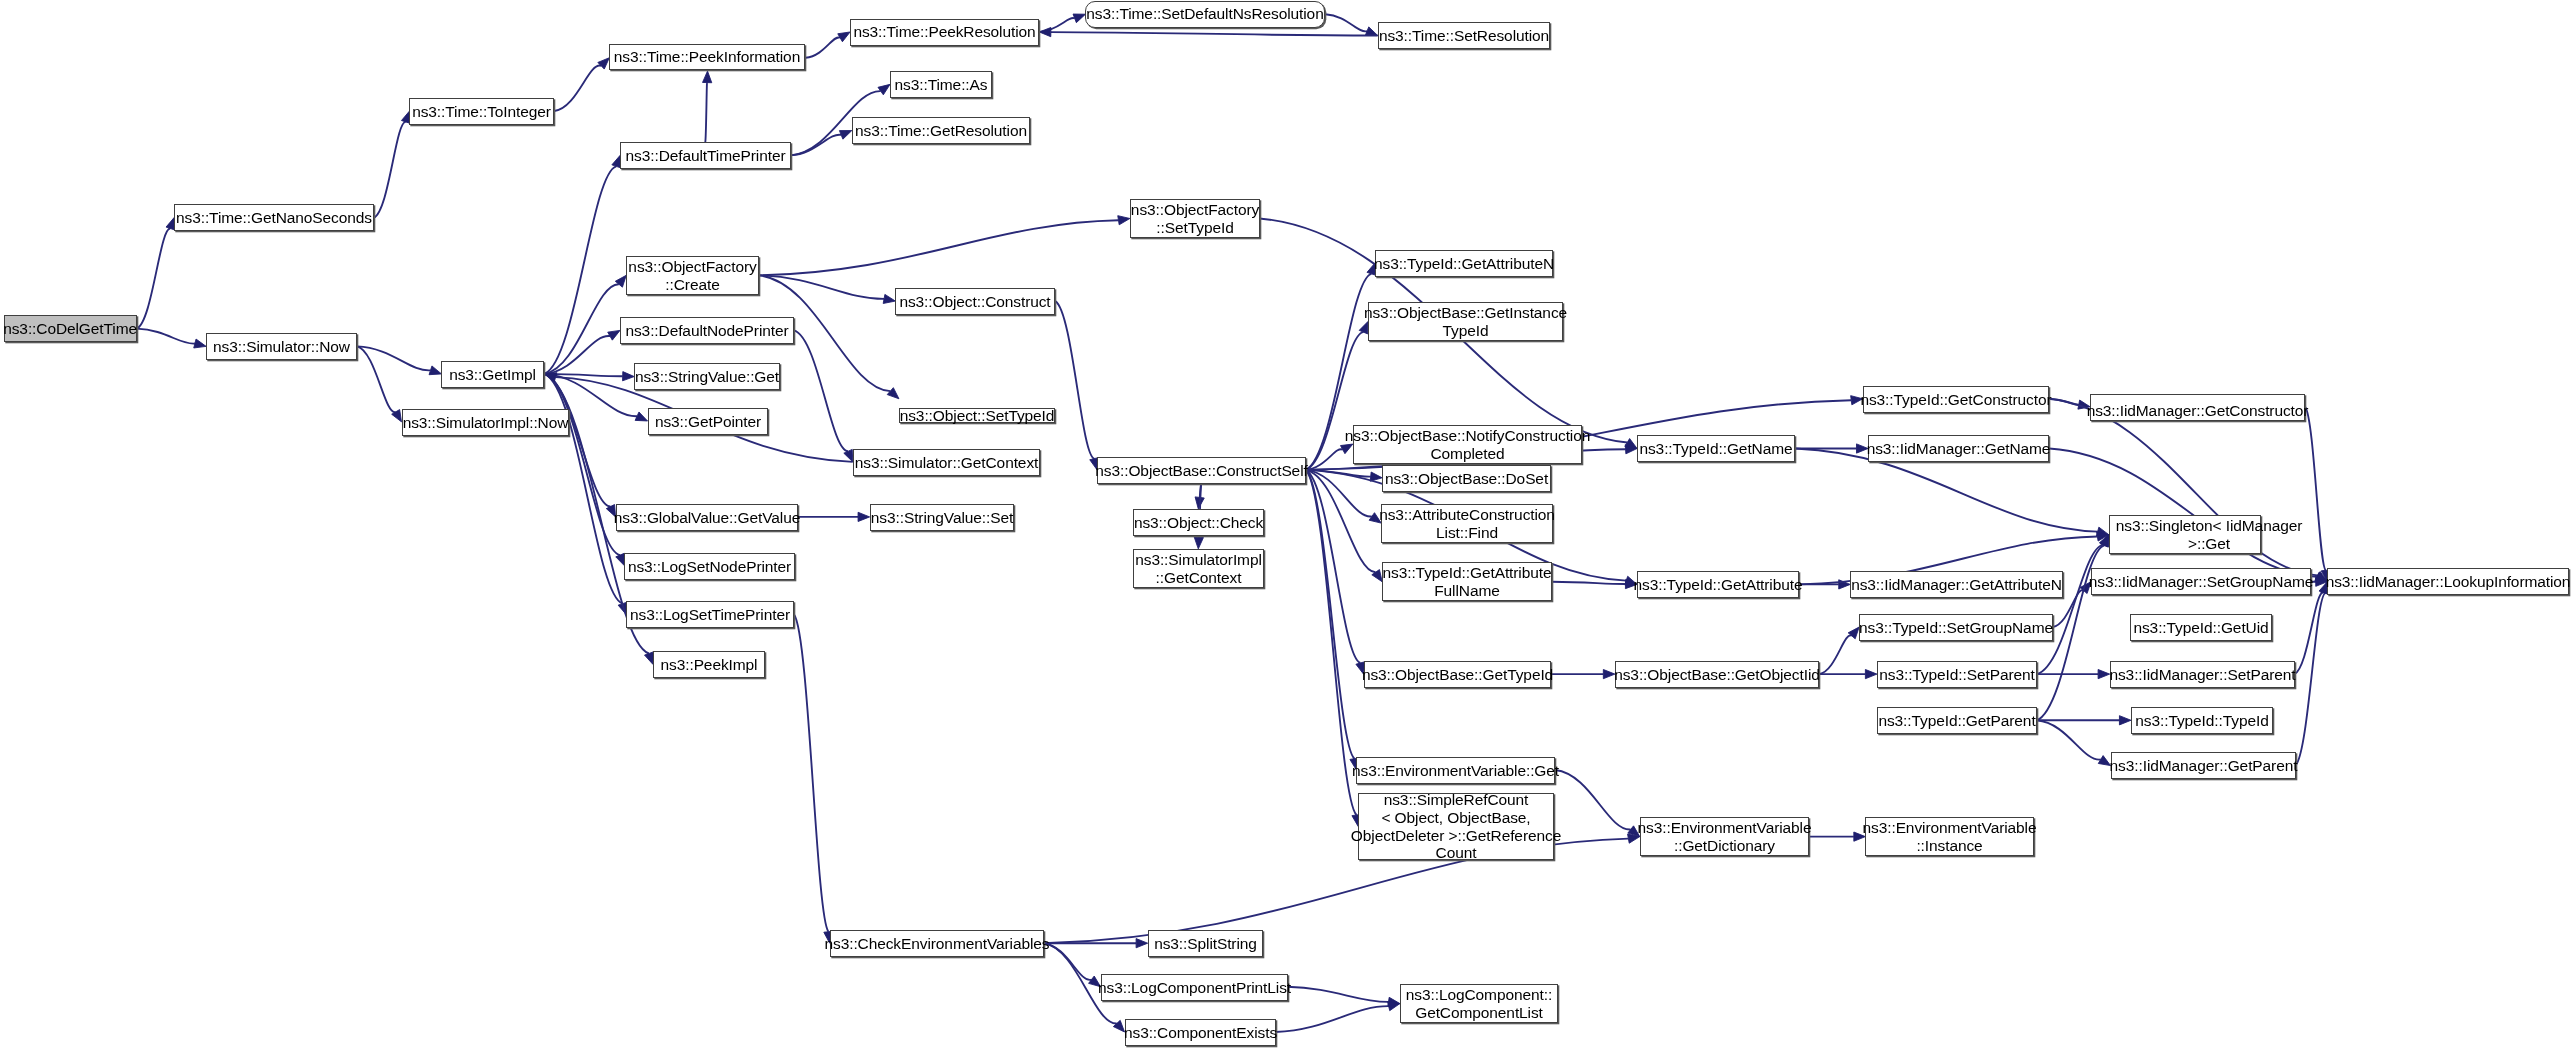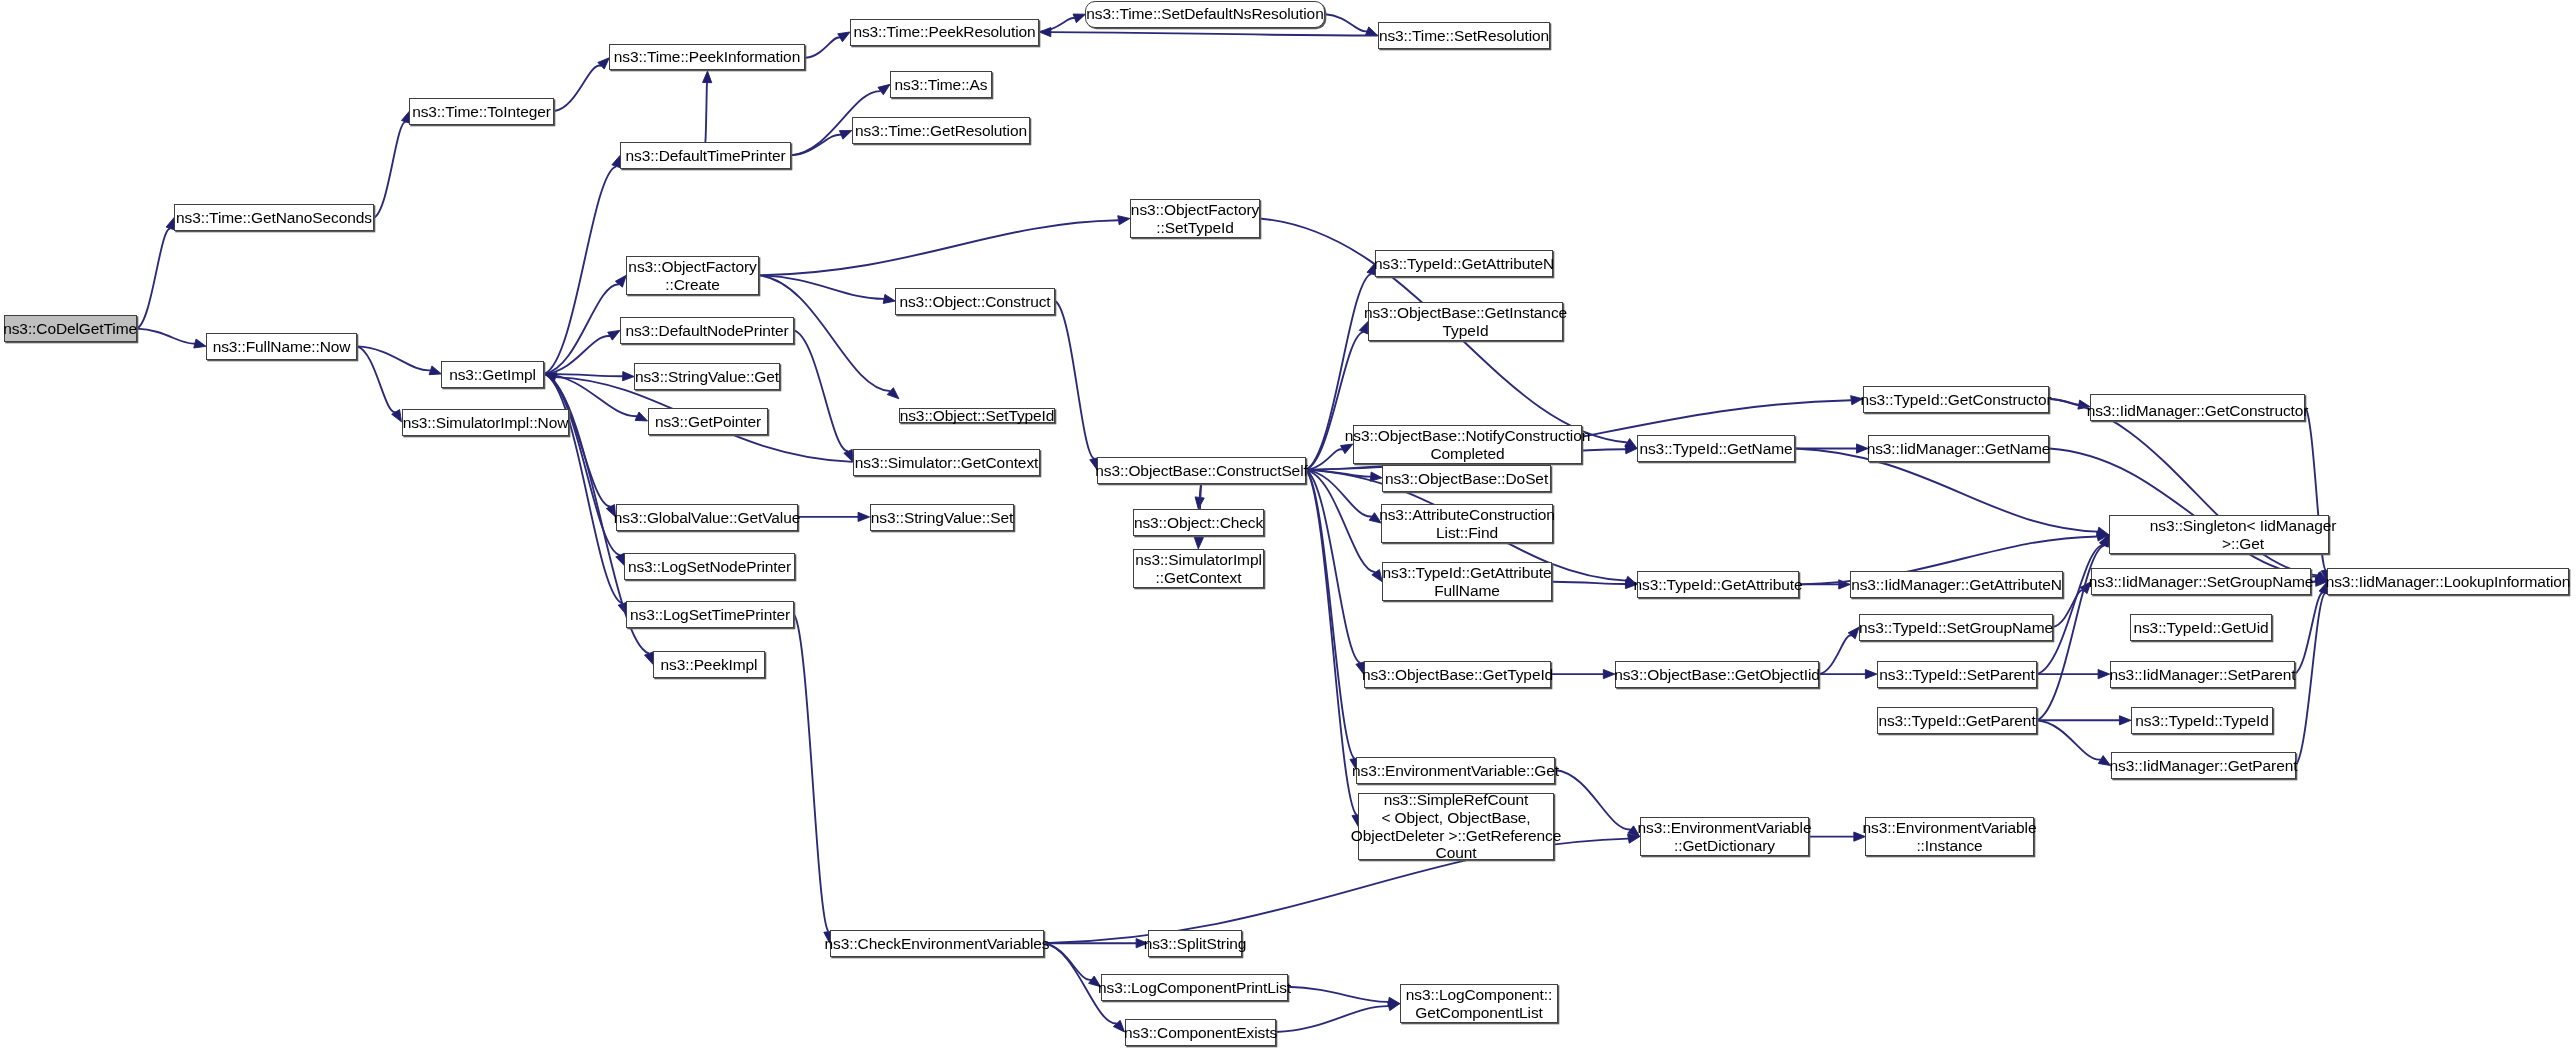--- a/index.html
+++ b/index.html
@@ -206,21 +206,21 @@
       <path class="edge-path" d="M 1175,1062 C 1456.82,1054.8 1591.02,951.6 1833.2030312977415,944.288578605471"></path>
       <polygon class="edge-head" points="1846,942 1834.11846273993,949.4073660863744 1832.287599855553,939.1697911245676"></polygon>
       <path class="edge-path" d="M 1449,1111 C 1502.34,1112.14 1527.74,1128.48 1563.143085806802,1128.0765246482617"></path>
       <polygon class="edge-head" points="1576,1130 1562.3736956661066,1133.219290325541 1563.9124759474973,1122.9337589709826"></polygon>
       <path class="edge-path" d="M 1436,1162 C 1494.8,1160.08 1522.8,1132.56 1563.3268394145657,1132.8967224195278"></path>
       <polygon class="edge-head" points="1576,1130 1564.4855283823767,1137.9659866537015 1562.1681504467547,1127.827458185354"></polygon>
     </svg>
   <div id="node-layer">
       <div class="node-box root" style="left: 3.6px; top: 315px; width: 133px; height: 27px;"><span class="node-label">ns3::CoDelGetTime</span></div>
       <div class="node-box" style="left: 174px; top: 204px; width: 200px; height: 27px;"><span class="node-label">ns3::Time::GetNanoSeconds</span></div>
-      <div class="node-box" style="left: 206px; top: 333px; width: 151px; height: 27px;"><span class="node-label">ns3::FullName::Now</span></div>
+      <div class="node-box" style="left: 206px; top: 333px; width: 151px; height: 27px;"><span class="node-label">ns3::Simulator::Now</span></div>
       <div class="node-box" style="left: 409px; top: 98px; width: 145px; height: 27px;"><span class="node-label">ns3::Time::ToInteger</span></div>
       <div class="node-box" style="left: 609px; top: 44px; width: 196px; height: 26px;"><span class="node-label">ns3::Time::PeekInformation</span></div>
       <div class="node-box" style="left: 850px; top: 18.7px; width: 189px; height: 27px;"><span class="node-label">ns3::Time::PeekResolution</span></div>
       <div class="node-box" style="left: 1085px; top: 0.9px; width: 240px; height: 27px; border-radius: 10px;"><span class="node-label">ns3::Time::SetDefaultNsResolution</span></div>
       <div class="node-box" style="left: 1378px; top: 22px; width: 172px; height: 27px;"><span class="node-label">ns3::Time::SetResolution</span></div>
       <div class="node-box" style="left: 890px; top: 71px; width: 102px; height: 27px;"><span class="node-label">ns3::Time::As</span></div>
       <div class="node-box" style="left: 852px; top: 117px; width: 178px; height: 27px;"><span class="node-label">ns3::Time::GetResolution</span></div>
       <div class="node-box" style="left: 620px; top: 142px; width: 171px; height: 27px;"><span class="node-label">ns3::DefaultTimePrinter</span></div>
       <div class="node-box" style="left: 1130px; top: 199px; width: 130px; height: 39px;"><span class="node-label">ns3::ObjectFactory
 ::SetTypeId</span></div>
@@ -266,29 +266,29 @@
 ::GetDictionary</span></div>
       <div class="node-box" style="left: 1863px; top: 386px; width: 186px; height: 27px;"><span class="node-label">ns3::TypeId::GetConstructor</span></div>
       <div class="node-box" style="left: 1868px; top: 435px; width: 181px; height: 27px;"><span class="node-label">ns3::IidManager::GetName</span></div>
       <div class="node-box" style="left: 1850px; top: 571px; width: 213px; height: 27px;"><span class="node-label">ns3::IidManager::GetAttributeN</span></div>
       <div class="node-box" style="left: 1859px; top: 614px; width: 194px; height: 27px;"><span class="node-label">ns3::TypeId::SetGroupName</span></div>
       <div class="node-box" style="left: 1877px; top: 661px; width: 160px; height: 27px;"><span class="node-label">ns3::TypeId::SetParent</span></div>
       <div class="node-box" style="left: 1877px; top: 707px; width: 160px; height: 27px;"><span class="node-label">ns3::TypeId::GetParent</span></div>
       <div class="node-box" style="left: 1865px; top: 817px; width: 169px; height: 39px;"><span class="node-label">ns3::EnvironmentVariable
 ::Instance</span></div>
       <div class="node-box" style="left: 2090px; top: 394px; width: 215px; height: 27px; align-items: flex-end;"><span class="node-label">ns3::IidManager::GetConstructor</span></div>
-      <div class="node-box" style="left: 2109px; top: 515px; width: 220px; height: 39px; padding-left: 48px;"><span class="node-label">ns3::Singleton&lt; IidManager
+      <div class="node-box" style="left: 2109px; top: 515px; width: 152px; height: 39px; padding-left: 48px;"><span class="node-label">ns3::Singleton&lt; IidManager
 &gt;::Get</span></div>
       <div class="node-box" style="left: 2091px; top: 568px; width: 220px; height: 27px;"><span class="node-label">ns3::IidManager::SetGroupName</span></div>
       <div class="node-box" style="left: 2130px; top: 614px; width: 142px; height: 27px;"><span class="node-label">ns3::TypeId::GetUid</span></div>
       <div class="node-box" style="left: 2110px; top: 661px; width: 185px; height: 27px;"><span class="node-label">ns3::IidManager::SetParent</span></div>
       <div class="node-box" style="left: 2131px; top: 707px; width: 142px; height: 27px;"><span class="node-label">ns3::TypeId::TypeId</span></div>
       <div class="node-box" style="left: 2111px; top: 752px; width: 185px; height: 27px;"><span class="node-label">ns3::IidManager::GetParent</span></div>
       <div class="node-box" style="left: 2327px; top: 568px; width: 242px; height: 27px;"><span class="node-label">ns3::IidManager::LookupInformation</span></div>
       <div class="node-box" style="left: 830px; top: 930px; width: 214px; height: 27px;"><span class="node-label">ns3::CheckEnvironmentVariables</span></div>
-      <div class="node-box" style="left: 1148px; top: 930px; width: 94px; height: 27px;"><span class="node-label">ns3::SplitString</span></div>
+      <div class="node-box" style="left: 1148px; top: 930px; width: 115px; height: 27px;"><span class="node-label">ns3::SplitString</span></div>
       <div class="node-box" style="left: 1101px; top: 974px; width: 187px; height: 27px;"><span class="node-label">ns3::LogComponentPrintList</span></div>
       <div class="node-box" style="left: 1125px; top: 1019px; width: 151px; height: 27px;"><span class="node-label">ns3::ComponentExists</span></div>
       <div class="node-box" style="left: 1400px; top: 984px; width: 158px; height: 39px;"><span class="node-label">ns3::LogComponent::
 GetComponentList</span></div>
     </div>
 </div>
 
 
 </body></html>

